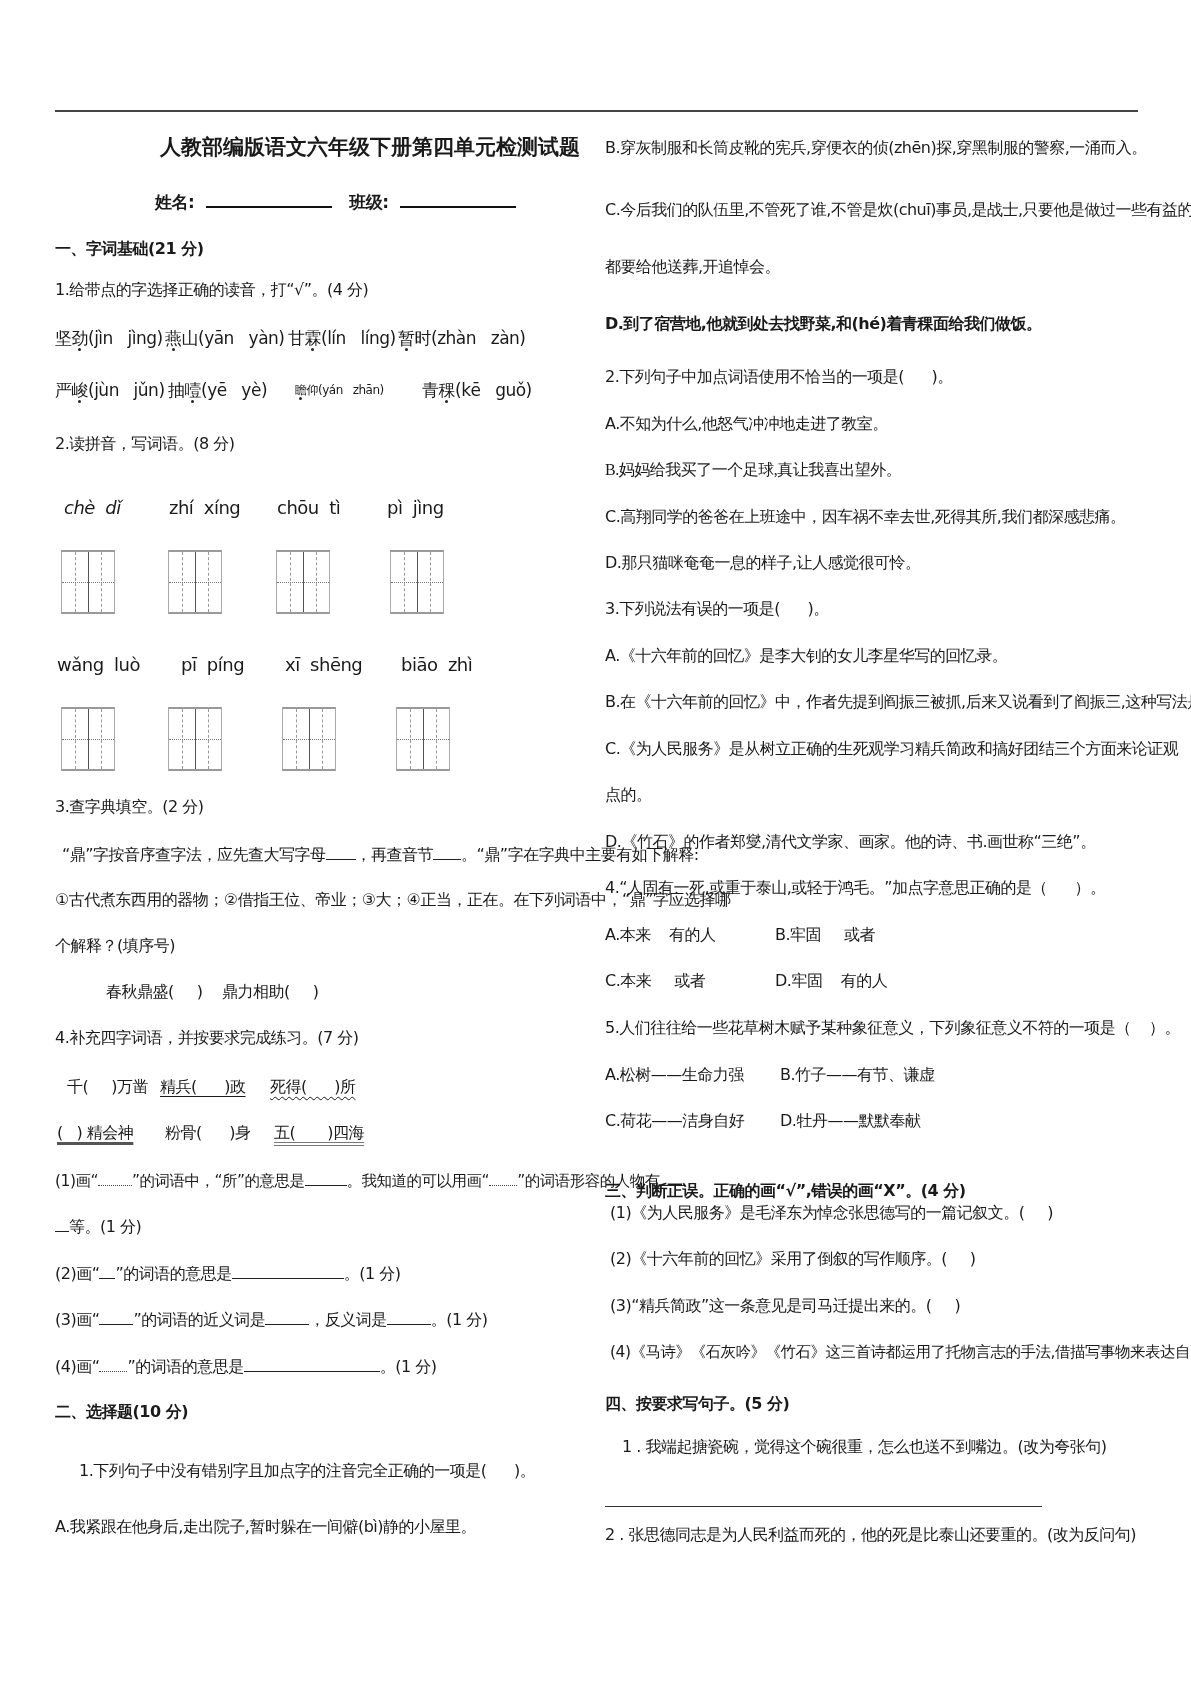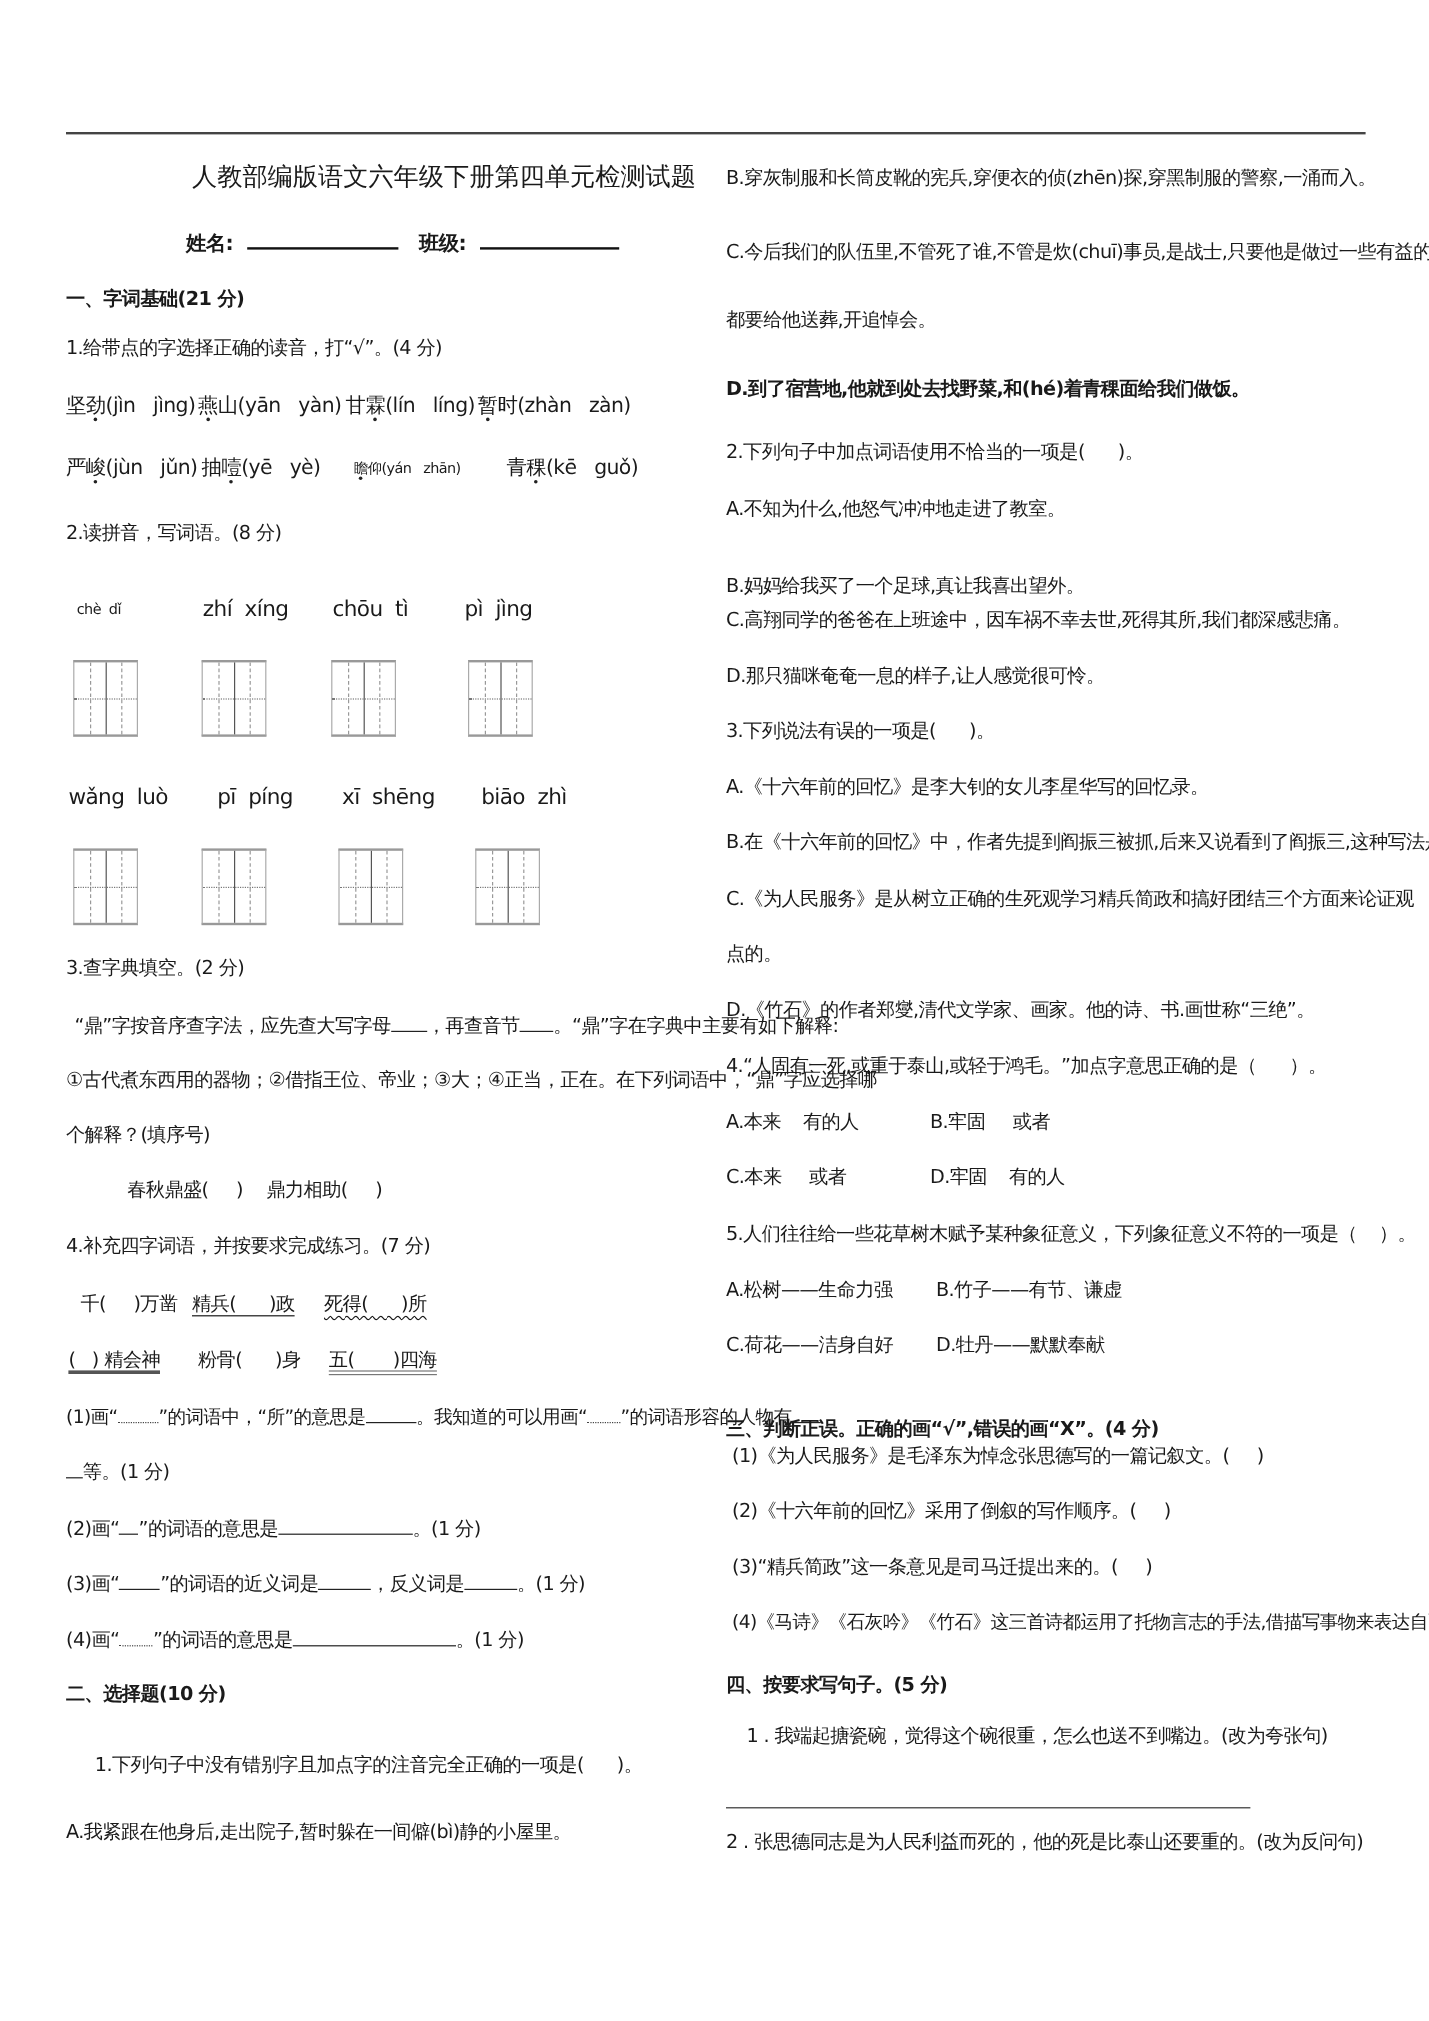--- a/index.html
+++ b/index.html
@@ -4,21 +4,21 @@
 <style>
   html, body { margin: 0; padding: 0; background: #ffffff; }
   body {
     width: 1191px; height: 1684px; position: relative; overflow: hidden;
     font-family: "DejaVu Sans", "Liberation Sans", sans-serif;
     color: #1a1a1a;
   }
   .top-rule { position: absolute; left: 55px; top: 110px; width: 1083px; height: 2px; background: #444; }
   .line { position: absolute; white-space: nowrap; font-size: 16px; line-height: 22px; letter-spacing: -0.5px; }
   .bold { font-weight: bold; }
-  .title { font-size: 21px; font-weight: normal; letter-spacing: 0; }
+  .title { font-size: 21px; font-weight: bold; letter-spacing: 0; }
   .dot { position: relative; }
   .dot::after { content: ""; position: absolute; left: 50%; bottom: -3px; width: 3px; height: 3px; margin-left: -1.5px; background: #222; border-radius: 50%; }
   .blank { display: inline-block; border-bottom: 1px solid #222; height: 16px; vertical-align: baseline; }
   .blank-thick { border-bottom: 2px solid #111; }
   .blank-dotted { border-bottom: 1px dotted #444; }
   .u-single { text-decoration: underline; text-decoration-thickness: 1px; text-underline-offset: 4px; }
   .u-wavy { text-decoration: underline wavy; text-decoration-thickness: 1px; text-underline-offset: 4px; }
   .u-thick { text-decoration: underline; text-decoration-thickness: 3px; text-decoration-color: #555; text-underline-offset: 4px; }
   .u-double { text-decoration: underline double; text-decoration-color: #777; text-underline-offset: 4px; }
   .tian { position: absolute; width: 54px; height: 64px; border-top: 2px solid #999; border-bottom: 2px solid #999; border-left: 1px solid #aaa; border-right: 1px solid #aaa; box-sizing: border-box; }
@@ -66,21 +66,21 @@
 </div>
 <div class="line" style="left:295px; top:379px; font-size:12px;">
   <span class="dot">瞻</span><span>仰</span><span style="white-space:pre">(yán   zhān)</span>
 </div>
 <div class="line" style="left:422px; top:379px; font-size:17px;">
   <span>青</span><span class="dot">稞</span><span style="white-space:pre">(kē   guǒ)</span>
 </div>
 
 <div class="line" style="left:55px; top:433px;">2.读拼音，写词语。(8 分)</div>
 
-<div class="line" style="left:64px; top:497px; font-size:12px; white-space:pre;">chè  dǐ</div>
+<div class="line" style="left:64px; top:497px; font-size:18px; white-space:pre;font-style:italic;">chè  dǐ</div>
 <div class="line" style="left:169px; top:497px; font-size:18px; white-space:pre;">zhí  xíng</div>
 <div class="line" style="left:277px; top:497px; font-size:18px; white-space:pre;">chōu  tì</div>
 <div class="line" style="left:387px; top:497px; font-size:18px; white-space:pre;">pì  jìng</div>
 
 <div class="tian" style="left:61px; top:550px;">
     <div class="v-l"></div>
     <div class="v-mid"></div>
     <div class="v-r"></div>
     <div class="h-mid"></div>
   </div>
@@ -170,21 +170,21 @@
 <div class="line" style="left:55px; top:1460px; white-space:pre;margin-left:24px;">1.下列句子中没有错别字且加点字的注音完全正确的一项是(      )。</div>
 <div class="line" style="left:55px; top:1516px;">A.我紧跟在他身后,走出院子,暂时躲在一间僻(bì)静的小屋里。</div>
 
 <div class="line" style="left:605px; top:137px;">B.穿灰制服和长筒皮靴的宪兵,穿便衣的侦(zhēn)探,穿黑制服的警察,一涌而入。</div>
 <div class="line" style="left:605px; top:199px;">C.今后我们的队伍里,不管死了谁,不管是炊(chuī)事员,是战士,只要他是做过一些有益的工作的，我们</div>
 <div class="line" style="left:605px; top:256px;">都要给他送葬,开追悼会。</div>
 <div class="line" style="left:605px; top:313px;font-weight:bold;">D.到了宿营地,他就到处去找野菜,和(hé)着青稞面给我们做饭。</div>
 
 <div class="line" style="left:605px; top:366px; white-space:pre;">2.下列句子中加点词语使用不恰当的一项是(      )。</div>
 <div class="line" style="left:605px; top:413px;">A.不知为什么,他怒气冲冲地走进了教室。</div>
-<div class="line" style="left:605px; top:477px;">B.妈妈给我买了一个足球,真让我喜出望外。</div>
+<div class="line" style="left:605px; top:459px;font-family:Liberation Serif, serif;">B.妈妈给我买了一个足球,真让我喜出望外。</div>
 <div class="line" style="left:605px; top:506px;">C.高翔同学的爸爸在上班途中，因车祸不幸去世,死得其所,我们都深感悲痛。</div>
 <div class="line" style="left:605px; top:552px;">D.那只猫咪奄奄一息的样子,让人感觉很可怜。</div>
 
 <div class="line" style="left:605px; top:598px; white-space:pre;">3.下列说法有误的一项是(      )。</div>
 <div class="line" style="left:605px; top:645px;">A.《十六年前的回忆》是李大钊的女儿李星华写的回忆录。</div>
 <div class="line" style="left:605px; top:691px;">B.在《十六年前的回忆》中，作者先提到阎振三被抓,后来又说看到了阎振三,这种写法是前后照应。</div>
 <div class="line" style="left:605px; top:738px;">C.《为人民服务》是从树立正确的生死观学习精兵简政和搞好团结三个方面来论证观</div>
 <div class="line" style="left:605px; top:784px;">点的。</div>
 <div class="line" style="left:605px; top:831px;">D.《竹石》的作者郑燮,清代文学家、画家。他的诗、书.画世称“三绝”。</div>
 

